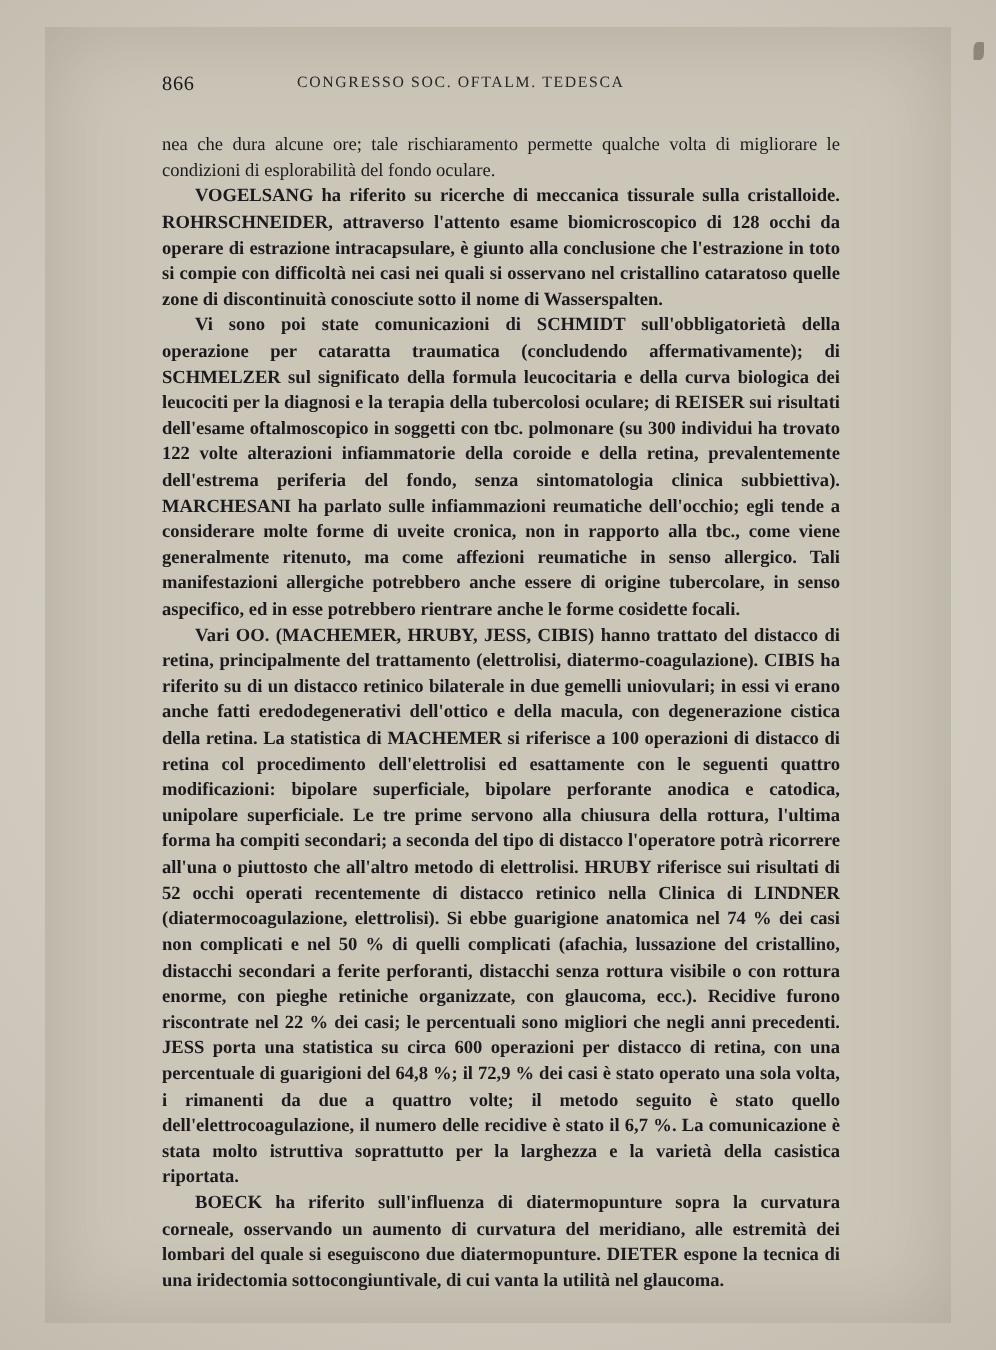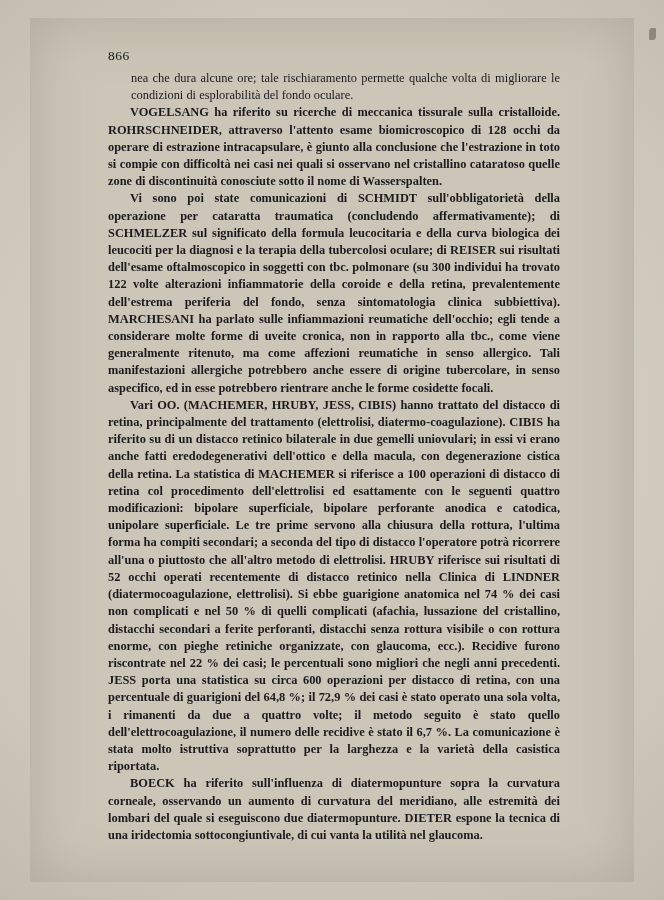--- a/index.html
+++ b/index.html
@@ -49,20 +49,21 @@
   }
   .content {
     position: absolute;
     left: 108px;
     top: 48px;
     width: 452px;
   }
   .runhead {
     position: relative;
     height: 22px;
+    margin-bottom: 18px;
   }
   .folio {
     position: absolute;
     left: 0;
     top: 0;
     font-family: "Liberation Serif", serif;
     font-size: 13.5px;
     color: #17161a;
     letter-spacing: 0.5px;
   }
@@ -80,36 +81,37 @@
     margin: 0 0 0 0;
     font-family: "Liberation Serif", serif;
     font-size: 12.4px;
     line-height: 17.2px;
     color: #1b1a1e;
     text-align: justify;
     text-justify: inter-word;
     hyphens: manual;
   }
   p.indent { text-indent: 22px; font-weight: bold; }
-  p.cont { text-indent: 0; margin-left: 23px; }
+  p.cont { text-indent: 0; }
   .blur {
     filter: blur(0.22px);
   }
 </style>
 </head>
 <body>
 
 <div class="page">
   <div class="sheet"></div>
   <div class="edge-mark"></div>
 
   <div class="content">
 
     <div class="runhead">
       <div class="folio">866</div>
+      <div class="runtitle">CONGRESSO  SOC.  OFTALM.  TEDESCA</div>
     </div>
 
     <p class="cont blur">nea che dura alcune ore; tale rischiaramento permette qualche volta di migliorare le condizioni di esplorabilità del fondo oculare.</p>
     <p class="indent blur">VOGELSANG ha riferito su ricerche di meccanica tissurale sulla cristalloide. ROHRSCHNEIDER, attraverso l'attento esame biomicroscopico di 128 occhi da operare di estrazione intracapsulare, è giunto alla conclusione che l'estrazione in toto si compie con difficoltà nei casi nei quali si osservano nel cristallino cataratoso quelle zone di discontinuità conosciute sotto il nome di Wasserspalten.</p>
     <p class="indent blur">Vi sono poi state comunicazioni di SCHMIDT sull'obbligatorietà della operazione per cataratta traumatica (concludendo affermativamente); di SCHMELZER sul significato della formula leucocitaria e della curva biologica dei leucociti per la diagnosi e la terapia della tubercolosi oculare; di REISER sui risultati dell'esame oftalmoscopico in soggetti con tbc. polmonare (su 300 individui ha trovato 122 volte alterazioni infiammatorie della coroide e della retina, prevalentemente dell'estrema periferia del fondo, senza sintomatologia clinica subbiettiva). MARCHESANI ha parlato sulle infiammazioni reumatiche dell'occhio; egli tende a considerare molte forme di uveite cronica, non in rapporto alla tbc., come viene generalmente ritenuto, ma come affezioni reumatiche in senso allergico. Tali manifestazioni allergiche potrebbero anche essere di origine tubercolare, in senso aspecifico, ed in esse potrebbero rientrare anche le forme cosidette focali.</p>
     <p class="indent blur">Vari OO. (MACHEMER, HRUBY, JESS, CIBIS) hanno trattato del distacco di retina, principalmente del trattamento (elettrolisi, diatermo-coagulazione). CIBIS ha riferito su di un distacco retinico bilaterale in due gemelli uniovulari; in essi vi erano anche fatti eredodegenerativi dell'ottico e della macula, con degenerazione cistica della retina. La statistica di MACHEMER si riferisce a 100 operazioni di distacco di retina col procedimento dell'elettrolisi ed esattamente con le seguenti quattro modificazioni: bipolare superficiale, bipolare perforante anodica e catodica, unipolare superficiale. Le tre prime servono alla chiusura della rottura, l'ultima forma ha compiti secondari; a seconda del tipo di distacco l'operatore potrà ricorrere all'una o piuttosto che all'altro metodo di elettrolisi. HRUBY riferisce sui risultati di 52 occhi operati recentemente di distacco retinico nella Clinica di LINDNER (diatermocoagulazione, elettrolisi). Si ebbe guarigione anatomica nel 74 % dei casi non complicati e nel 50 % di quelli complicati (afachia, lussazione del cristallino, distacchi secondari a ferite perforanti, distacchi senza rottura visibile o con rottura enorme, con pieghe retiniche organizzate, con glaucoma, ecc.). Recidive furono riscontrate nel 22 % dei casi; le percentuali sono migliori che negli anni precedenti. JESS porta una statistica su circa 600 operazioni per distacco di retina, con una percentuale di guarigioni del 64,8 %; il 72,9 % dei casi è stato operato una sola volta, i rimanenti da due a quattro volte; il metodo seguito è stato quello dell'elettrocoagulazione, il numero delle recidive è stato il 6,7 %. La comunicazione è stata molto istruttiva soprattutto per la larghezza e la varietà della casistica riportata.</p>
     <p class="indent blur">BOECK ha riferito sull'influenza di diatermopunture sopra la curvatura corneale, osservando un aumento di curvatura del meridiano, alle estremità dei lombari del quale si eseguiscono due diatermopunture. DIETER espone la tecnica di una iridectomia sottocongiuntivale, di cui vanta la utilità nel glaucoma.</p>
 
   </div>
 </div>

